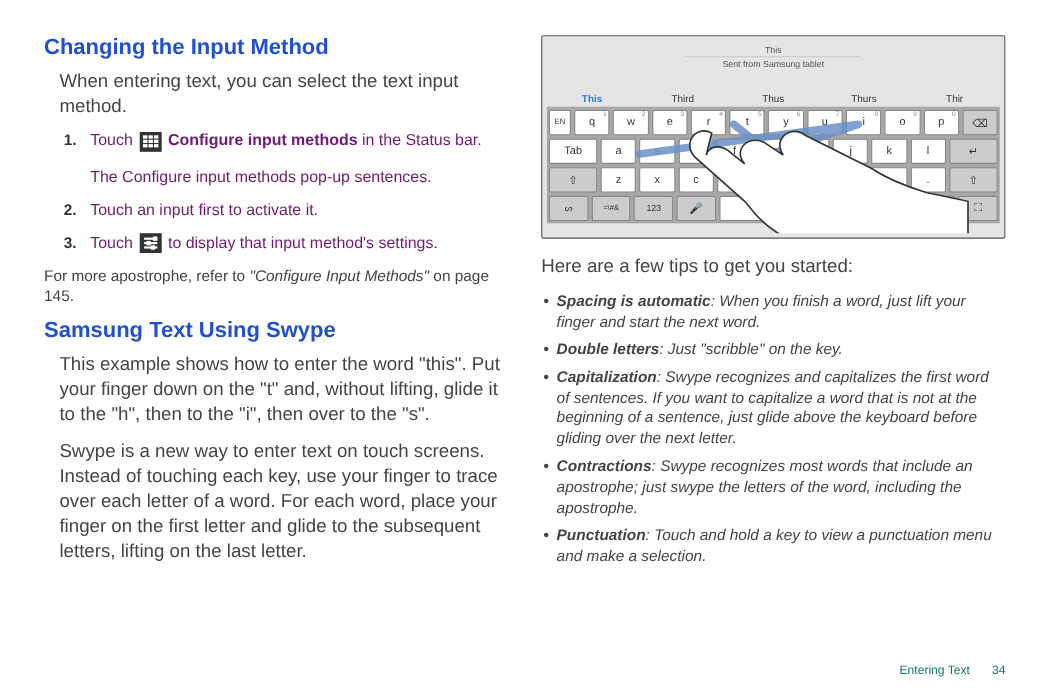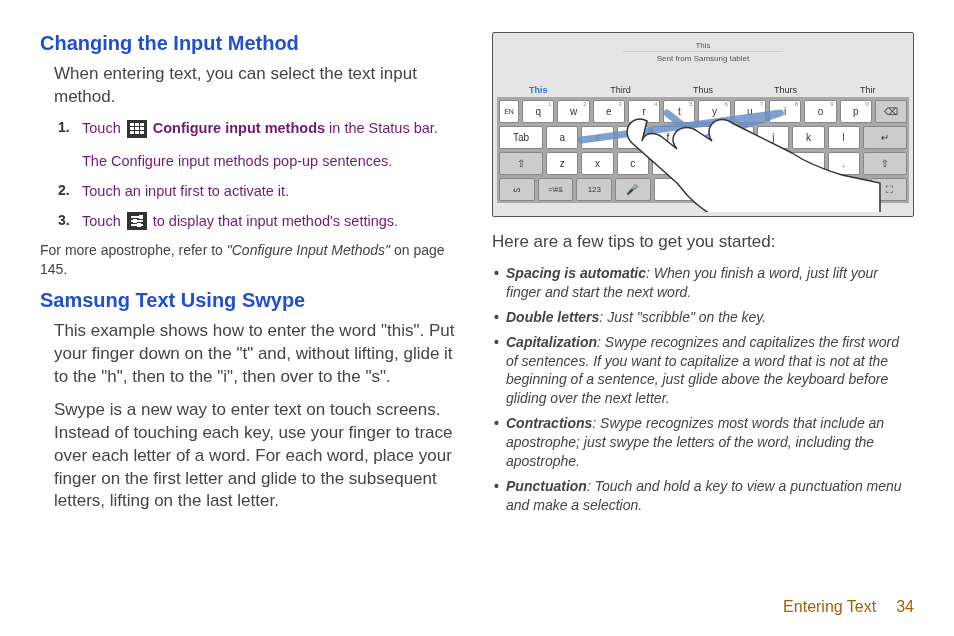--- a/index.html
+++ b/index.html
@@ -110,22 +110,22 @@
     .tip-body {
       flex: 1;
       font-size: 14px;
       font-stretch: condensed;
       font-style: italic;
     }
     .footer {
       position: absolute;
       bottom: 20px;
       right: 40px;
-      font-size: 16px;
-      color: #a16207;
+      font-size: 11px;
+      color: #0f766e;
       margin-left: 20px;
     }
     .footer .pnum { margin-left: 20px; }
     .figure {
       border: 1.5px solid #555;
       border-radius: 2px;
       padding: 4px;
       width: 100%;
       background: #e5e5e5;
       margin-bottom: 14px;

